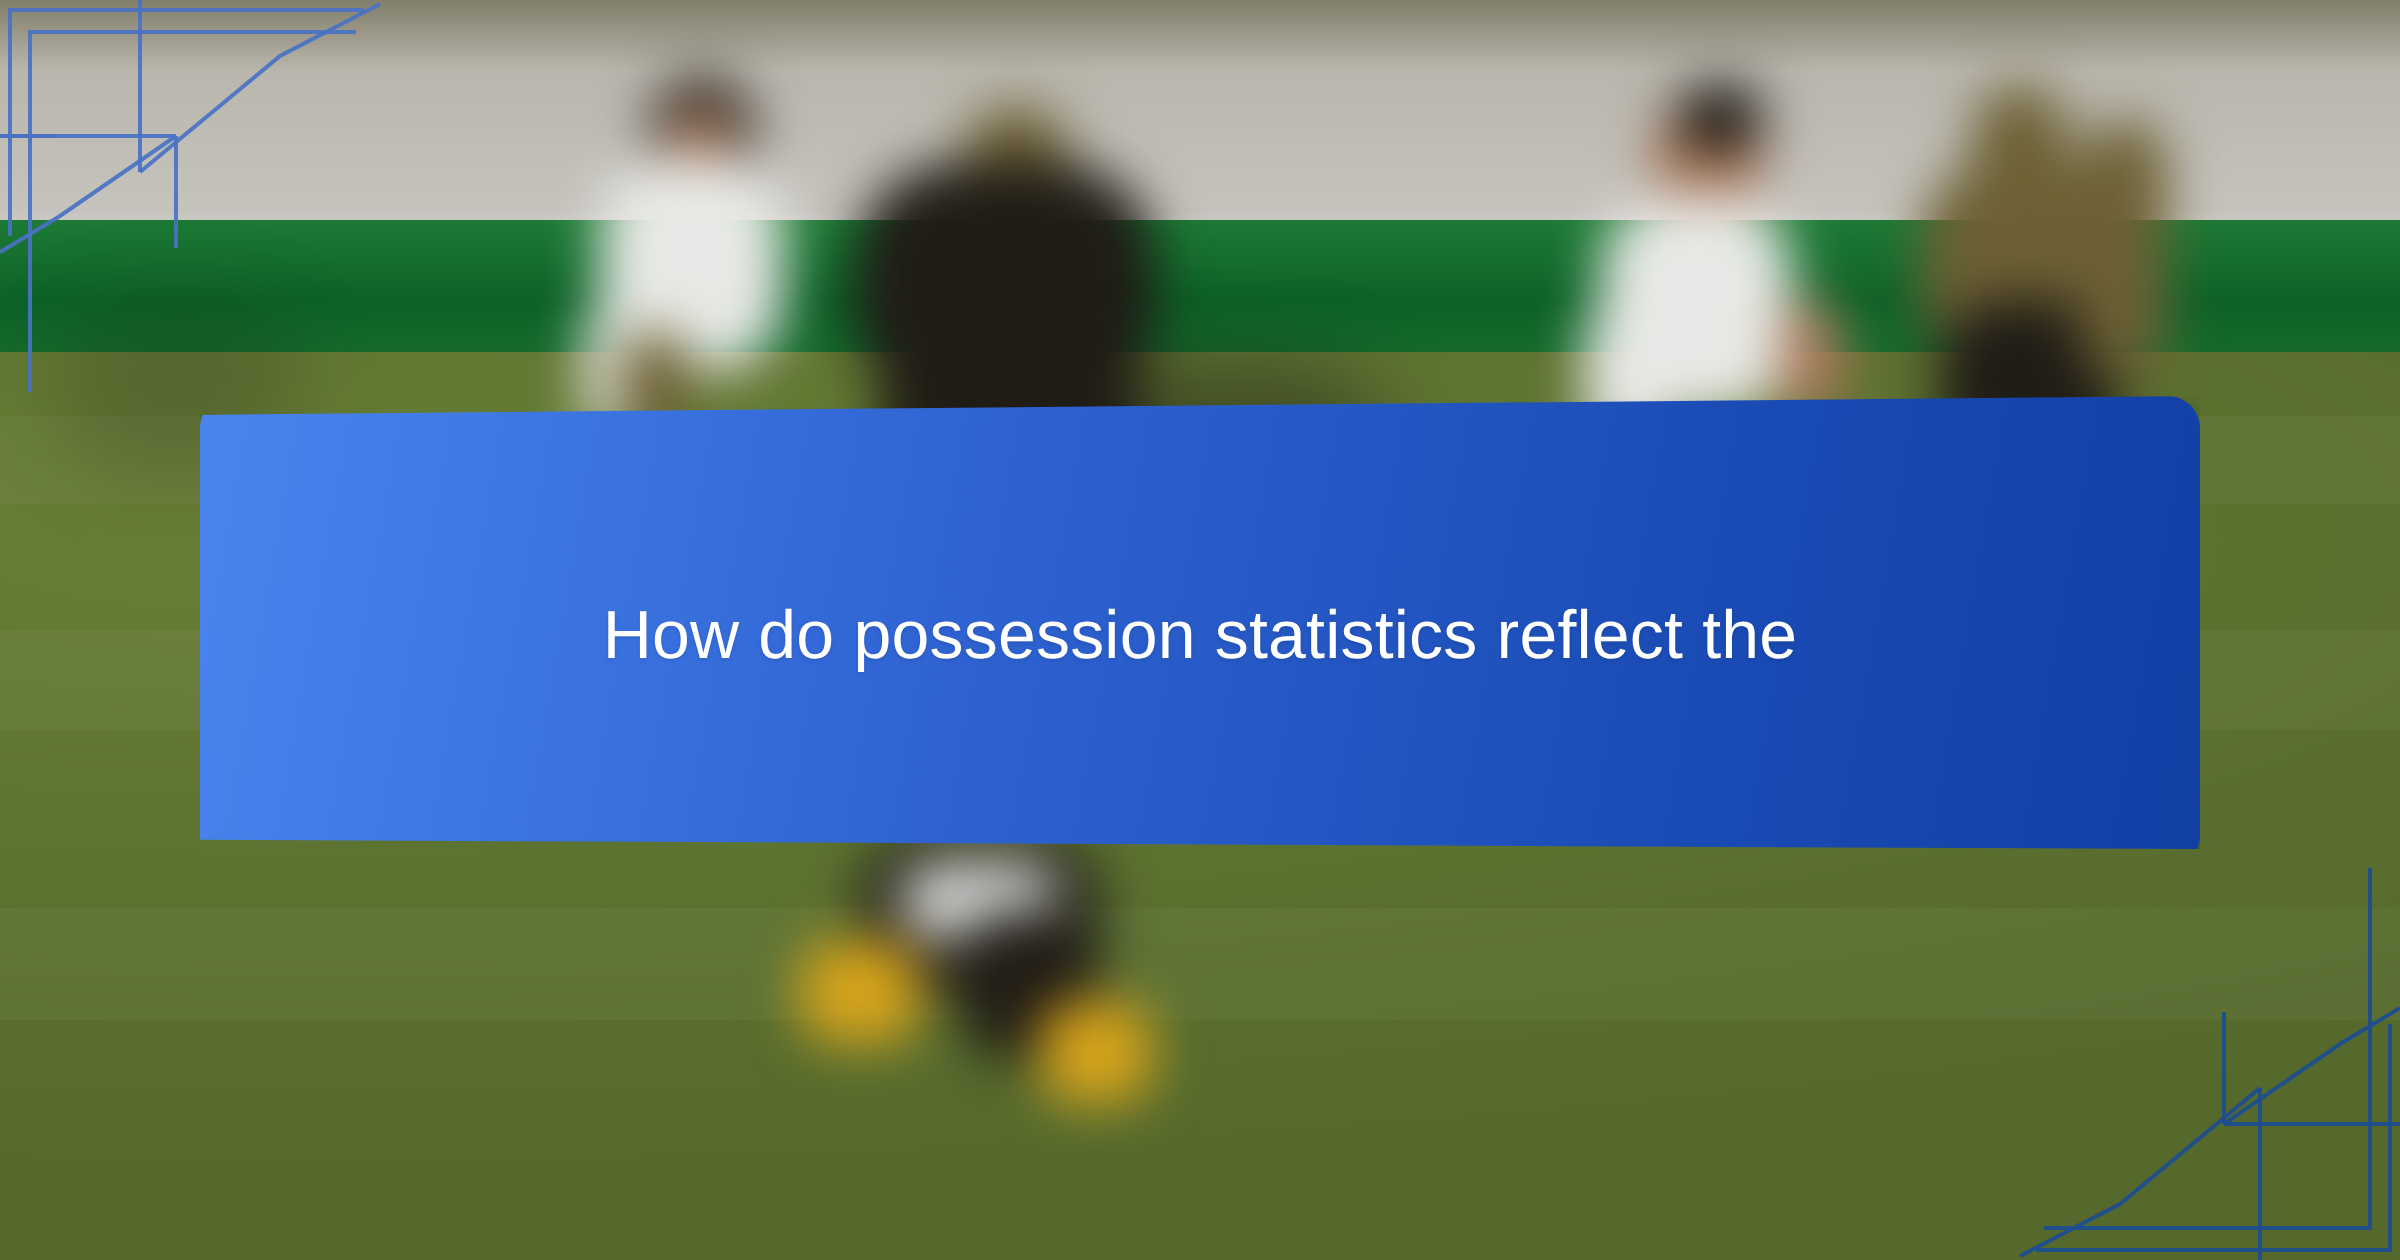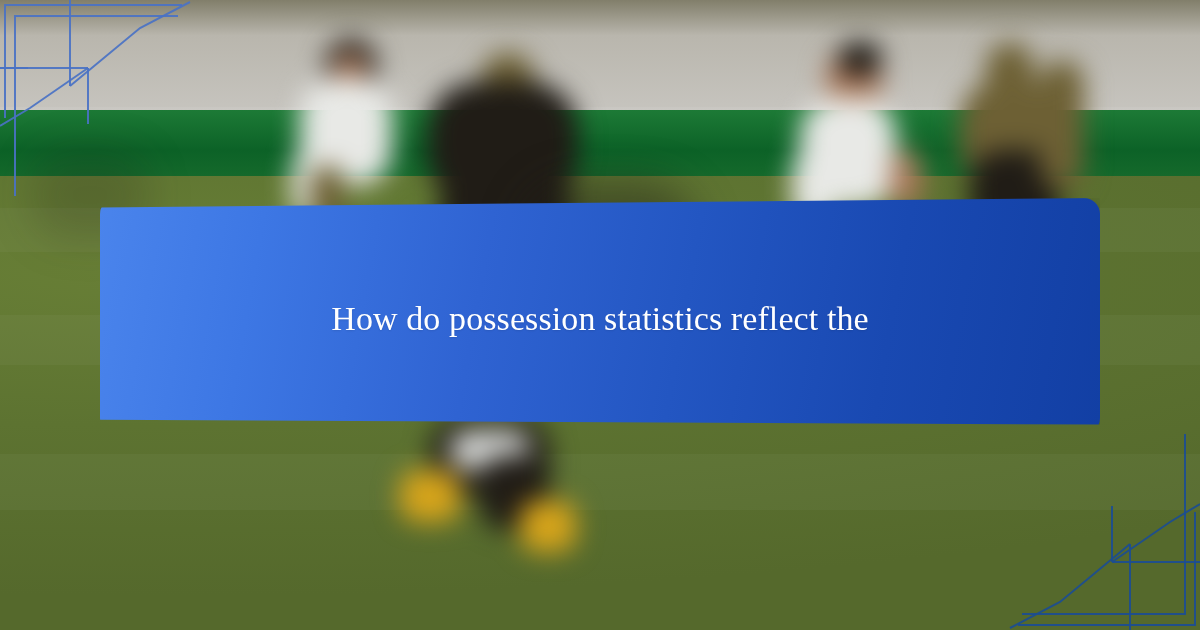--- a/index.html
+++ b/index.html
@@ -6,21 +6,21 @@
   html, body {
     margin: 0;
     padding: 0;
     background: #000;
   }
   #stage {
     position: relative;
     width: 1200px;
     height: 630px;
     overflow: hidden;
-    font-family: Liberation Serif, serif;
+    font-family: Liberation Sans, sans-serif;
   }
 
   
   .photo {
     position: absolute;
     inset: 0;
     overflow: hidden;
   }
   
   .band {

